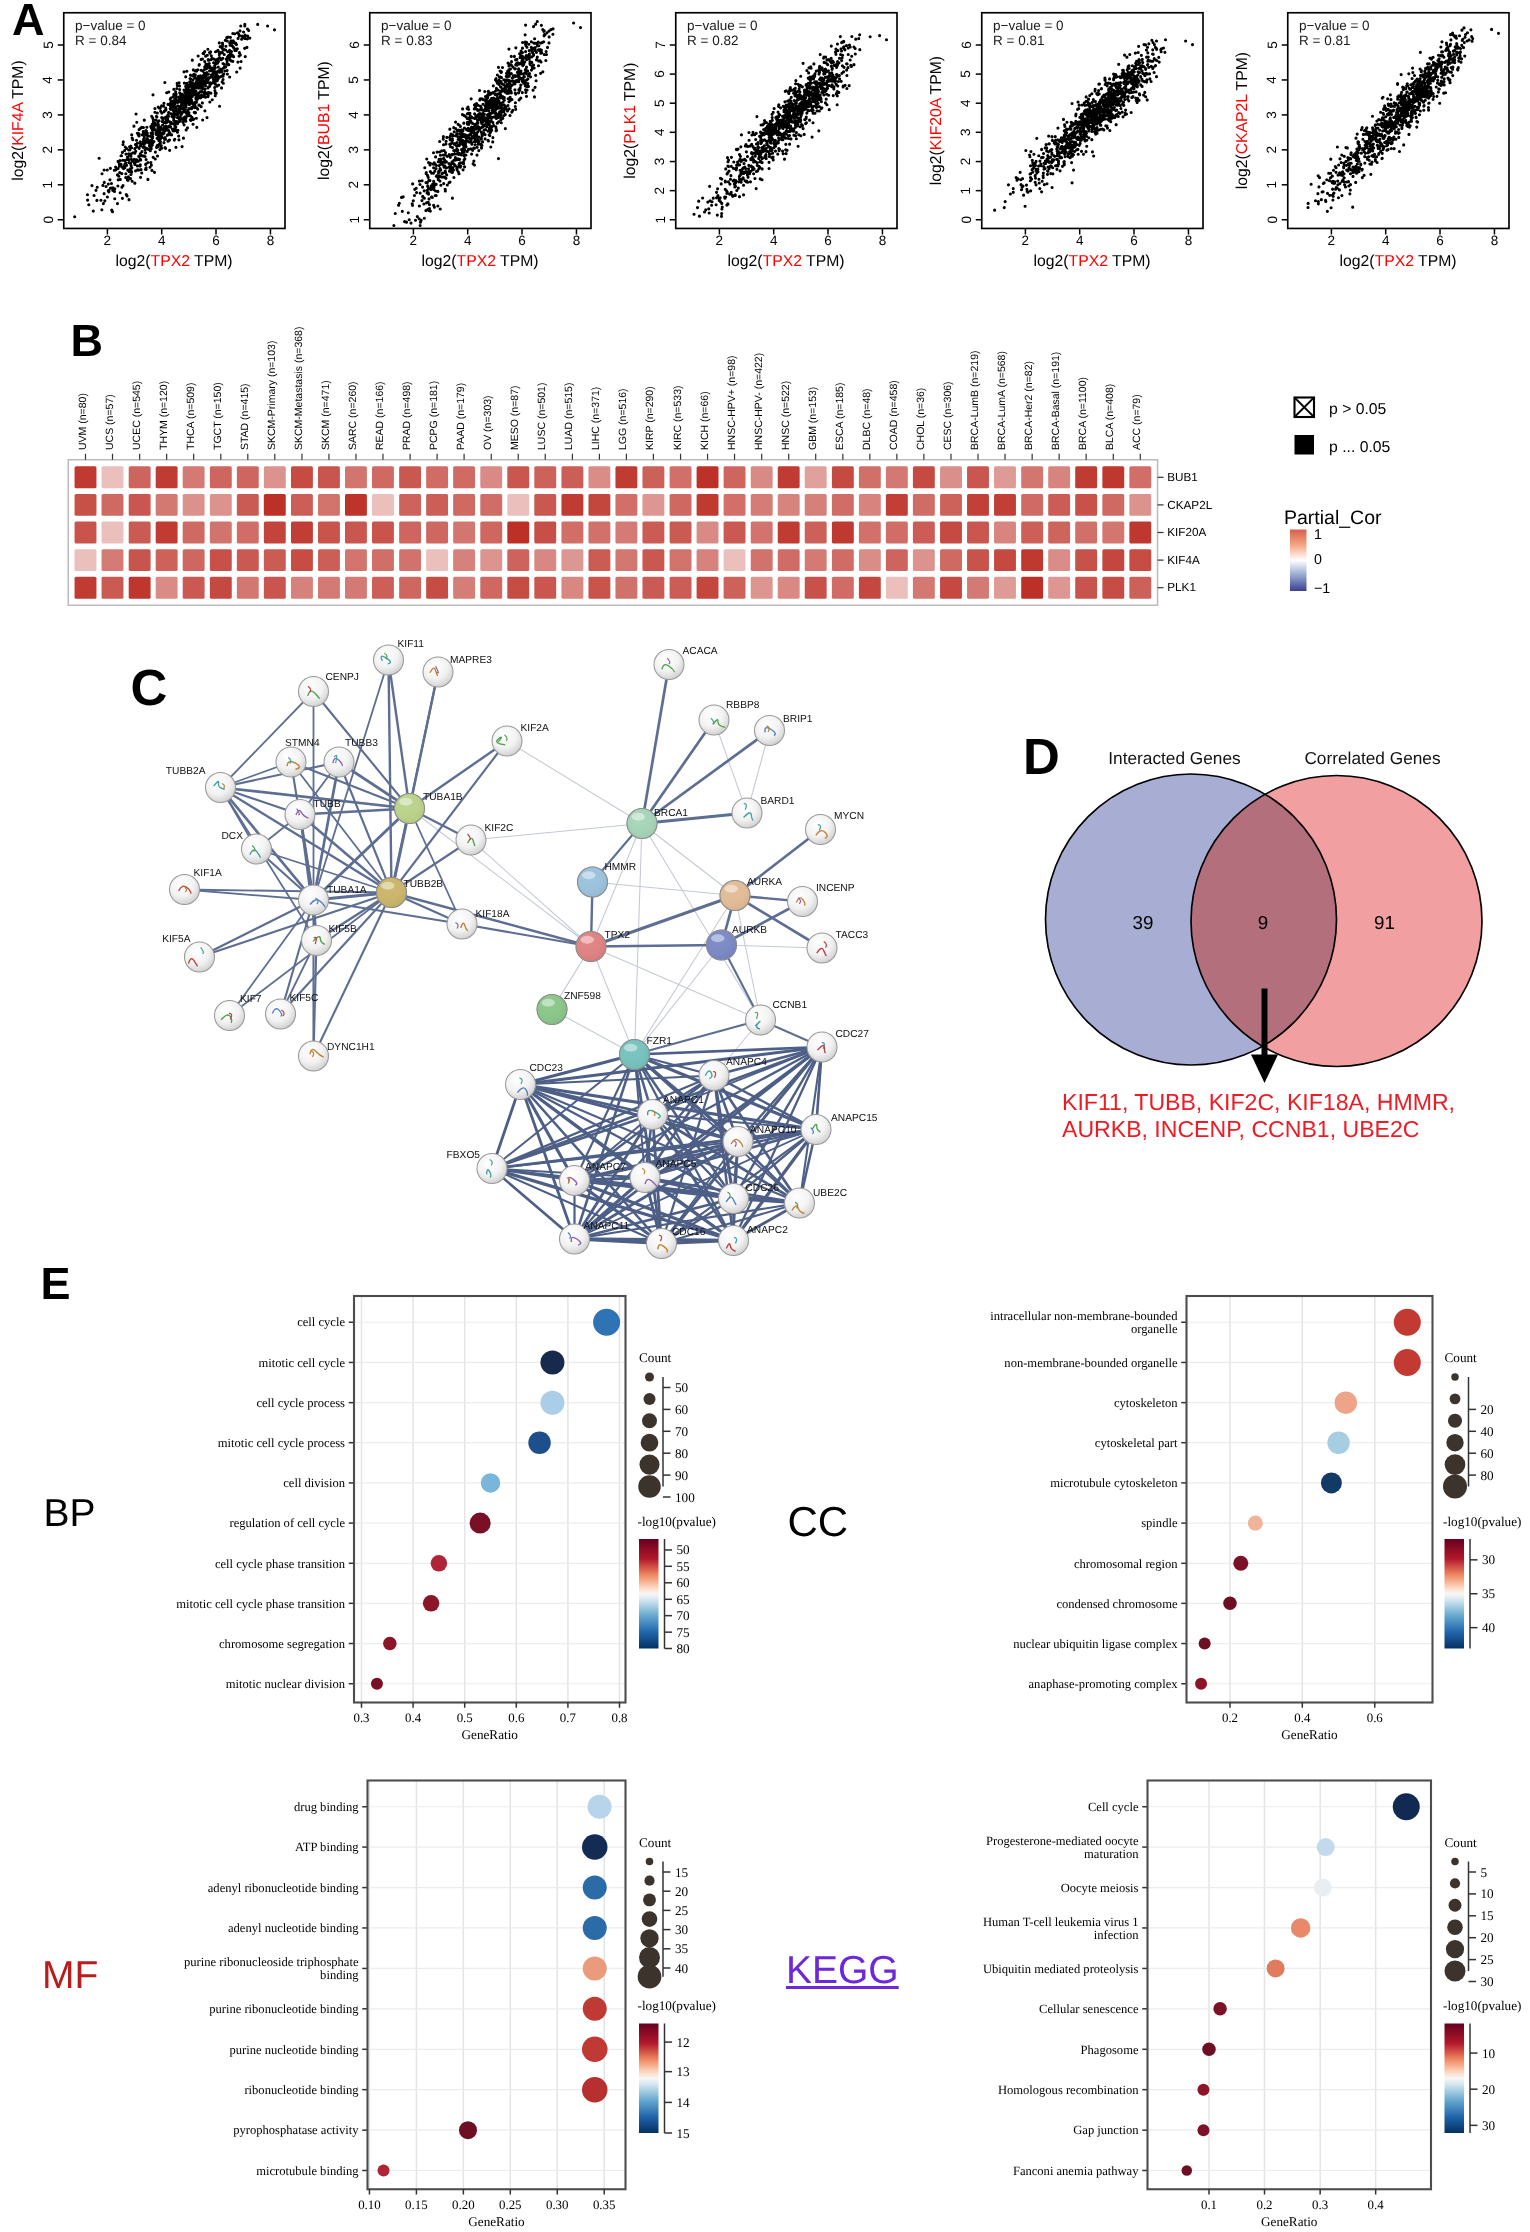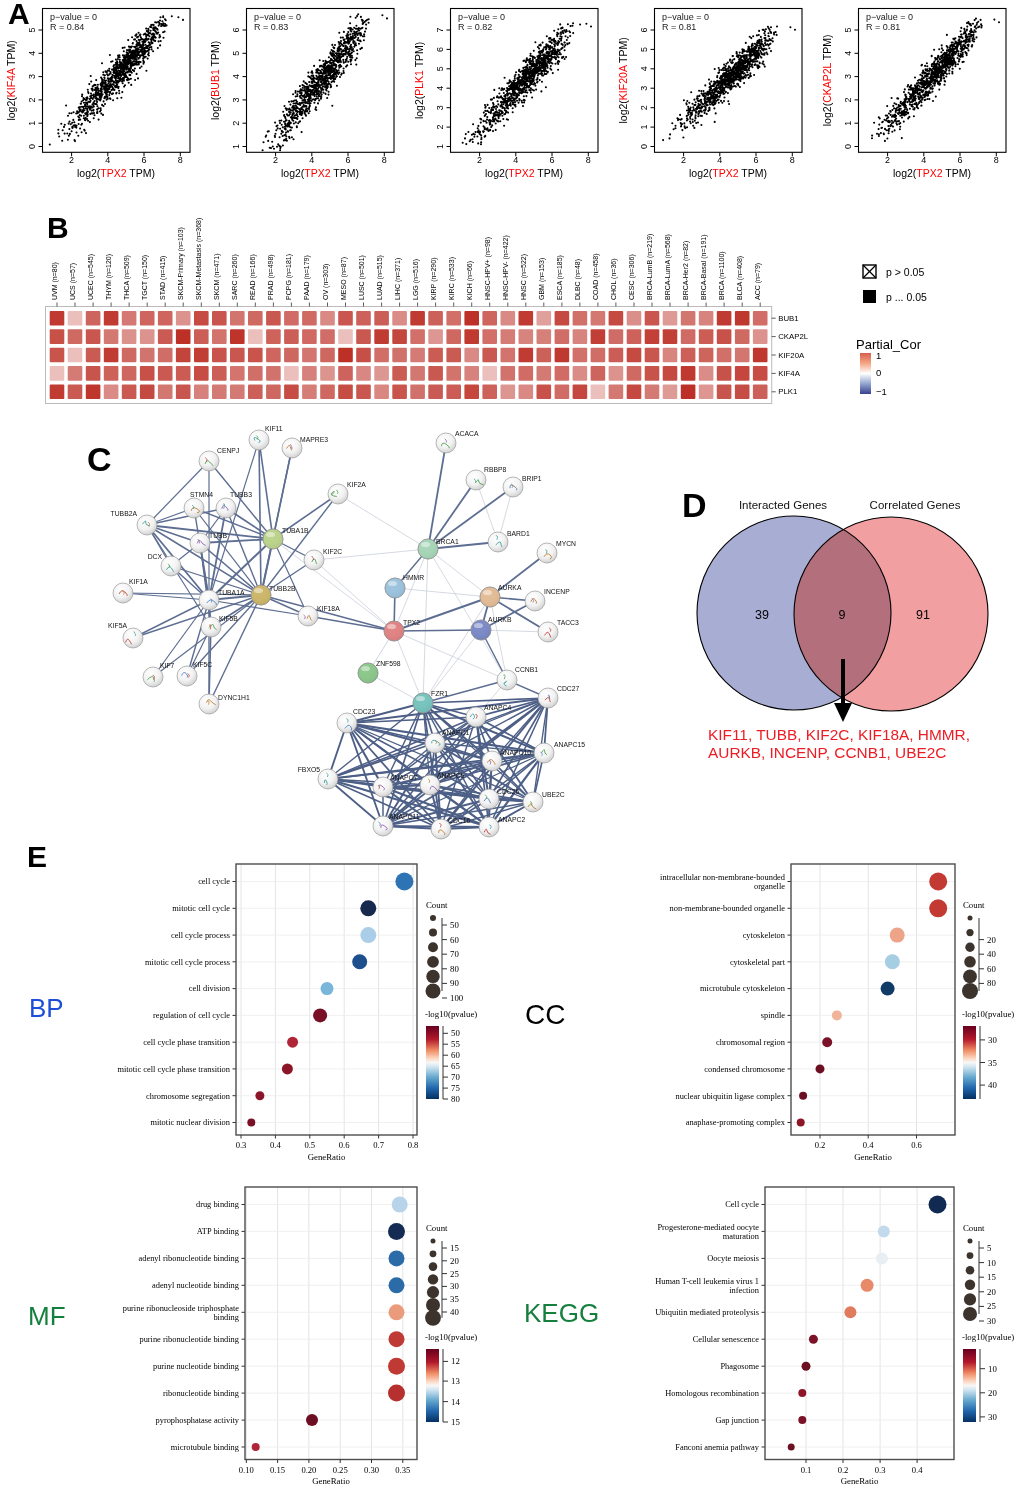--- a/index.html
+++ b/index.html
@@ -1259,16 +1259,16 @@
       <rect x="313" y="171" width="13" height="73" fill="url(#rdbu)"></rect>
       <line x1="330" y1="171" x2="330" y2="244" stroke="#333" stroke-width="1"></line>
       <line x1="330" y1="190.7" x2="335" y2="190.7" stroke="#333" stroke-width="1"></line>
       <text x="338" y="193.7" font-size="8.8" fill="#000" font-family="Liberation Serif,serif">10</text>
       <line x1="330" y1="214.8" x2="335" y2="214.8" stroke="#333" stroke-width="1"></line>
       <text x="338" y="217.8" font-size="8.8" fill="#000" font-family="Liberation Serif,serif">20</text>
       <line x1="330" y1="238.9" x2="335" y2="238.9" stroke="#333" stroke-width="1"></line>
       <text x="338" y="241.9" font-size="8.8" fill="#000" font-family="Liberation Serif,serif">30</text>
     </svg>
 <div class="plabel" style="left:27px;top:840px;font-size:30px;">E</div>
-<div class="abs" style="left:29px;top:993px;font-size:26px;color:#1d4ed8;">BP</div>
+<div class="abs" style="left:29px;top:993px;font-size:26px;color:#000000;">BP</div>
 <div class="abs" style="left:525px;top:999px;font-size:28px;color:#000;">CC</div>
-<div class="abs" style="left:28px;top:1301px;font-size:26px;color:#15803d;">MF</div>
-<div class="abs" style="left:524px;top:1298px;font-size:26px;color:#15803d;">KEGG</div>
+<div class="abs" style="left:28px;top:1301px;font-size:26px;color:#b91c1c;">MF</div>
+<div class="abs" style="left:524px;top:1298px;font-size:26px;color:#6d28d9;text-decoration:underline;">KEGG</div>
 </div>
 </body></html>

